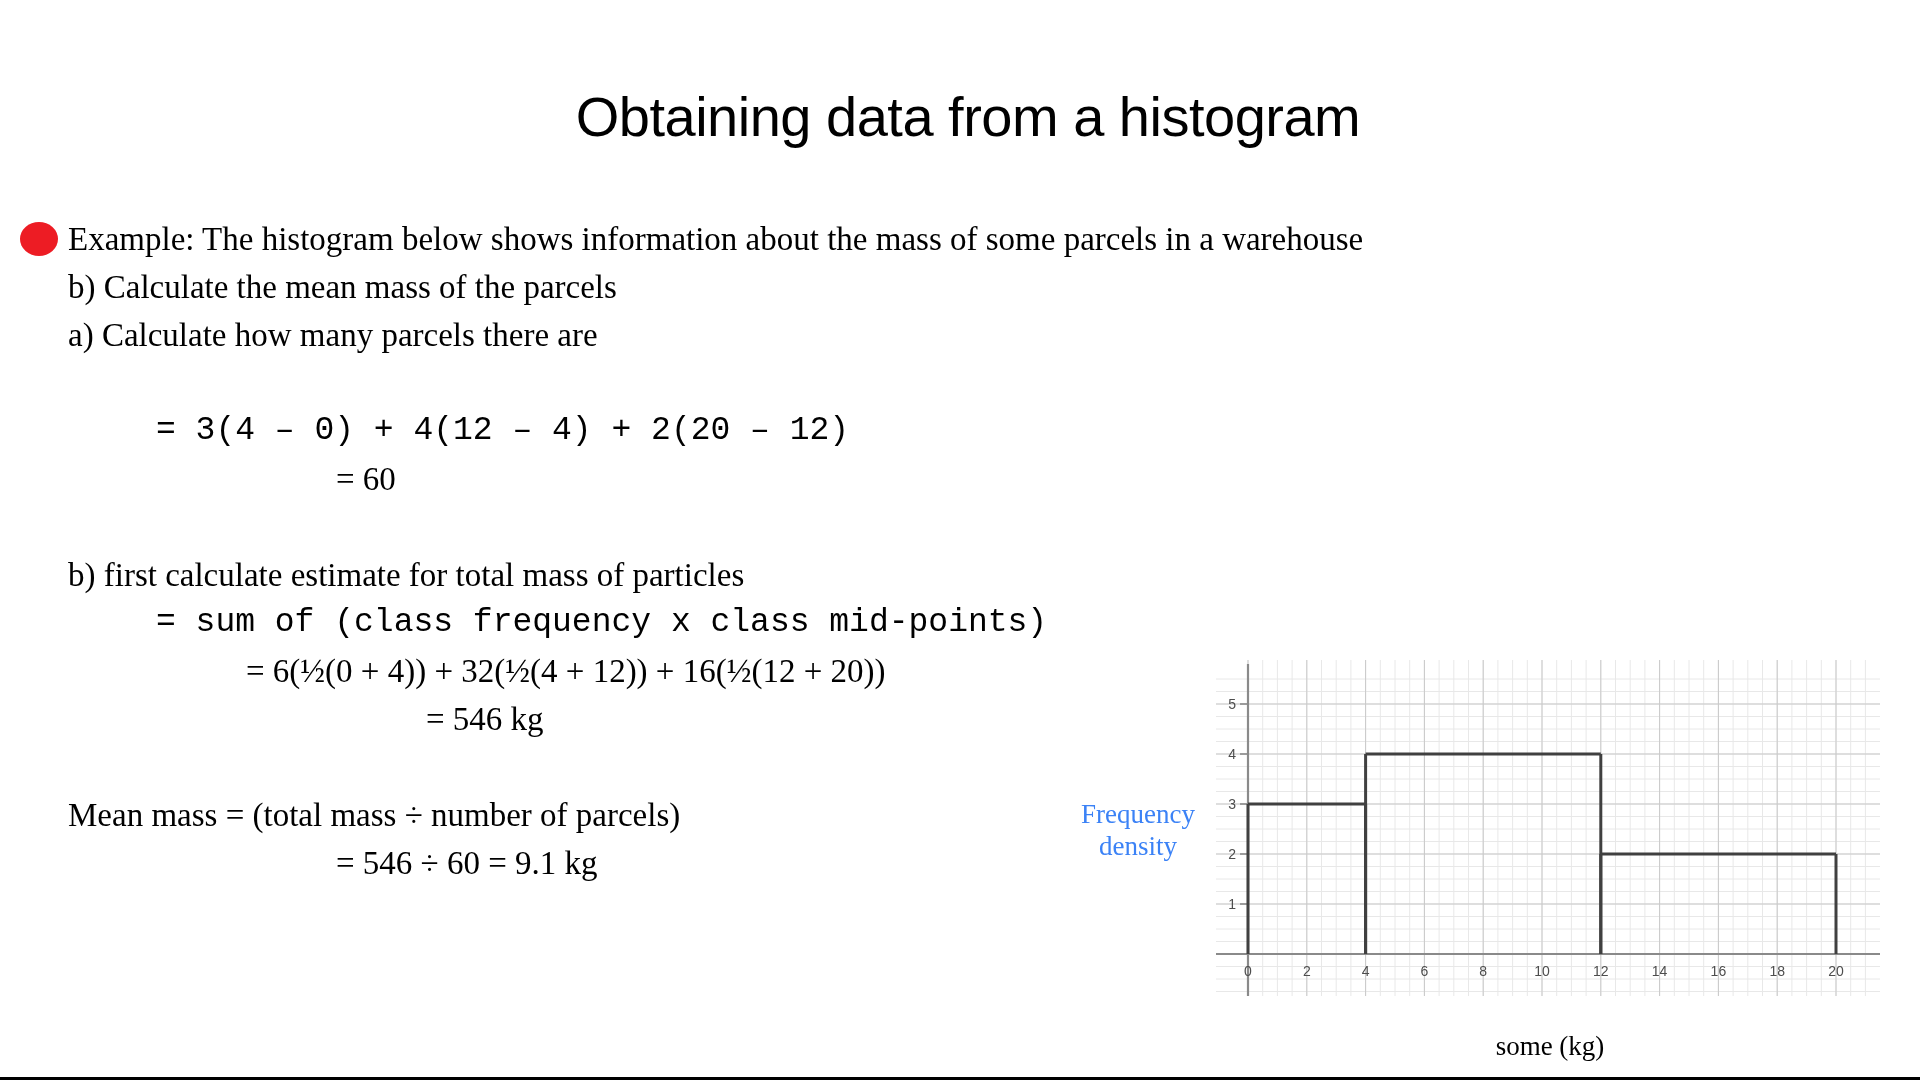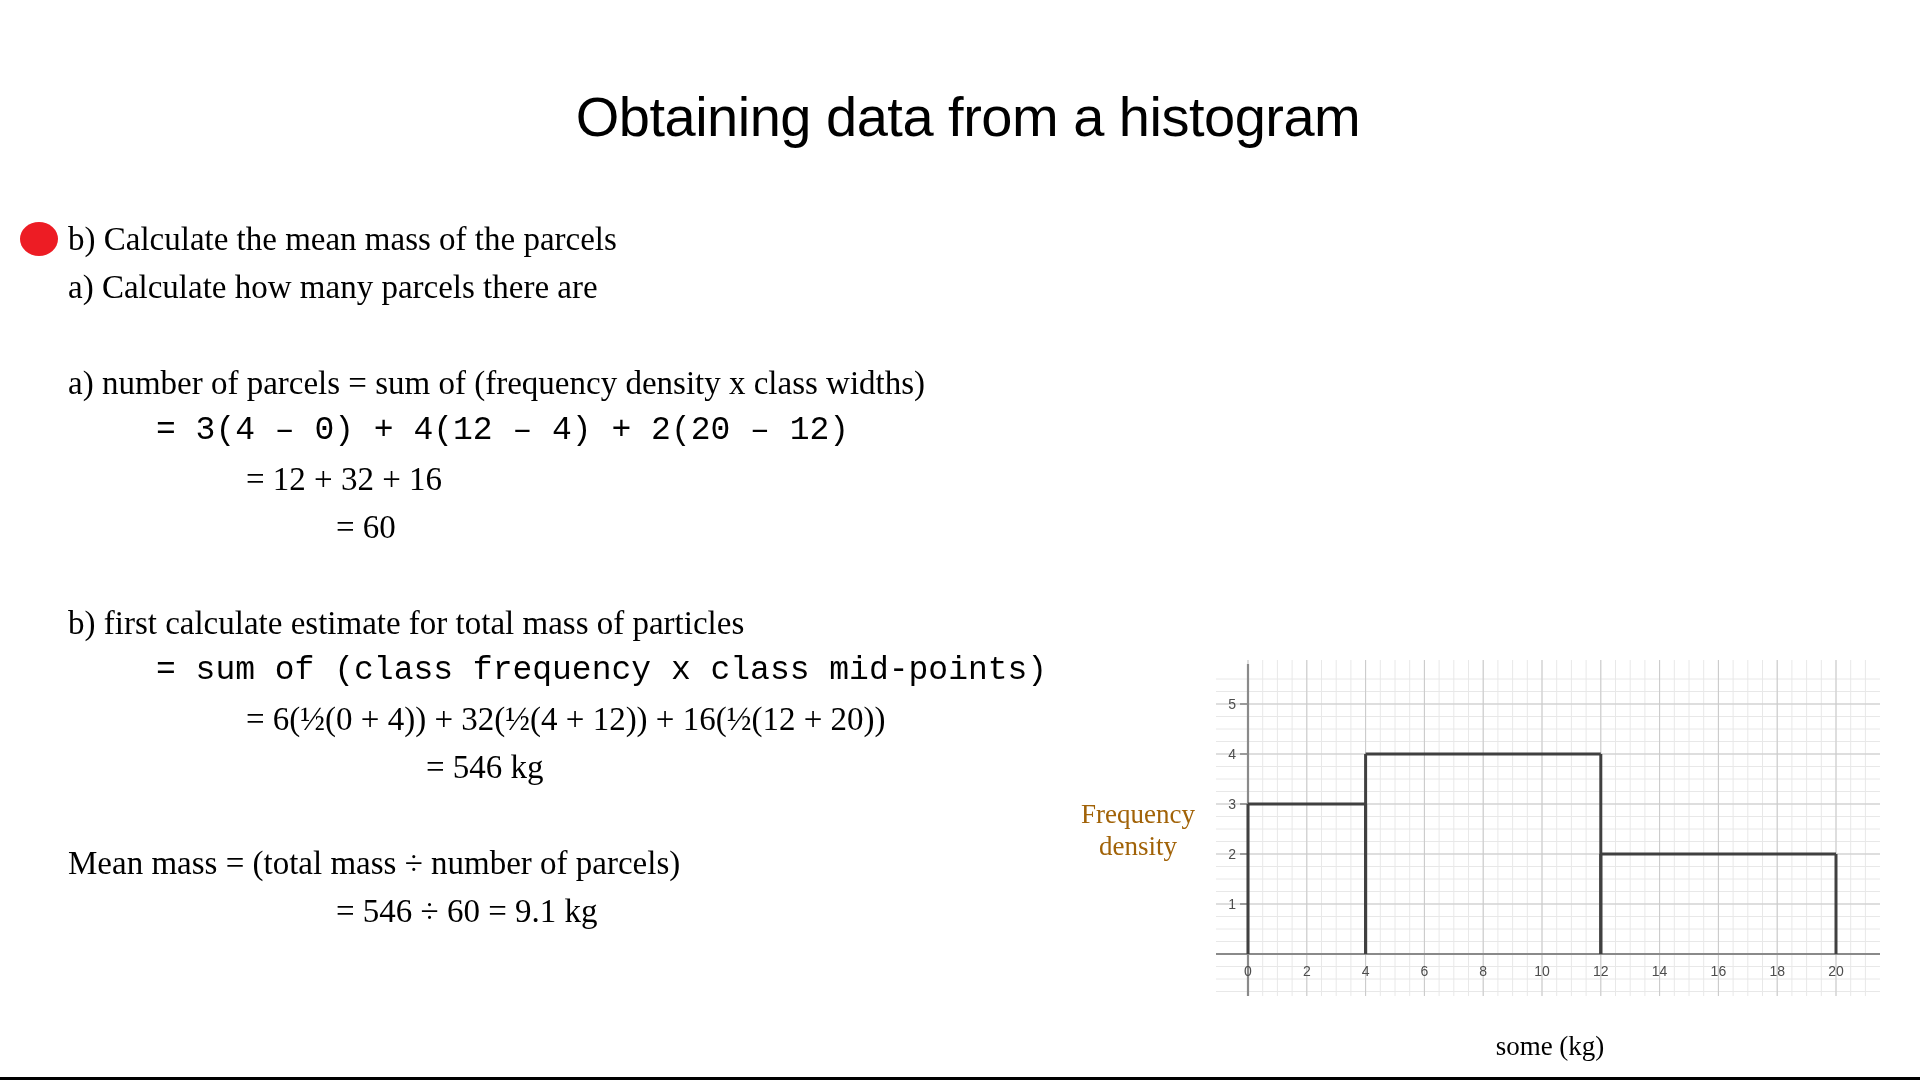--- a/index.html
+++ b/index.html
@@ -83,21 +83,21 @@
     height: 336px;
   }
   #axis-label-y {
     position: absolute;
     left: 1068px;
     top: 798px;
     width: 140px;
     text-align: center;
     font-size: 27px;
     line-height: 32px;
-    color: #a16207;
+    color: #3b82f6;
   }
   #axis-label-x {
     position: absolute;
     left: 1420px;
     top: 1030px;
     width: 260px;
     text-align: center;
     font-size: 27px;
     line-height: 32px;
     color: #000000;
@@ -106,26 +106,25 @@
 </head>
 <body>
 
 <div id="slide">
 
   <div id="slide-title">Obtaining data from a histogram</div>
 
   <div id="bullet-dot"></div>
 
   <div id="body-block">
+      <div class="txt-line indent-1">Example: The histogram below shows information about the mass of some parcels in a warehouse</div>
       <div class="txt-line indent-1">b) Calculate the mean mass of the parcels</div>
       <div class="txt-line indent-1">a) Calculate how many parcels there are</div>
       <div class="txt-gap"></div>
-      <div class="txt-line indent-1">a) number of parcels = sum of (frequency density x class widths)</div>
       <div class="txt-line indent-2">= 3(4 – 0) + 4(12 – 4) + 2(20 – 12)</div>
-      <div class="txt-line indent-3">= 12 + 32 + 16</div>
       <div class="txt-line indent-4">= 60</div>
       <div class="txt-gap"></div>
       <div class="txt-line indent-1">b) first calculate estimate for total mass of particles</div>
       <div class="txt-line indent-2">= sum of (class frequency x class mid-points)</div>
       <div class="txt-line indent-3">= 6(½(0 + 4)) + 32(½(4 + 12)) + 16(½(12 + 20))</div>
       <div class="txt-line indent-5">= 546 kg</div>
       <div class="txt-gap"></div>
       <div class="txt-line indent-1">Mean mass = (total mass ÷ number of parcels)</div>
       <div class="txt-line indent-4">= 546 ÷ 60 = 9.1 kg</div>
     </div>

